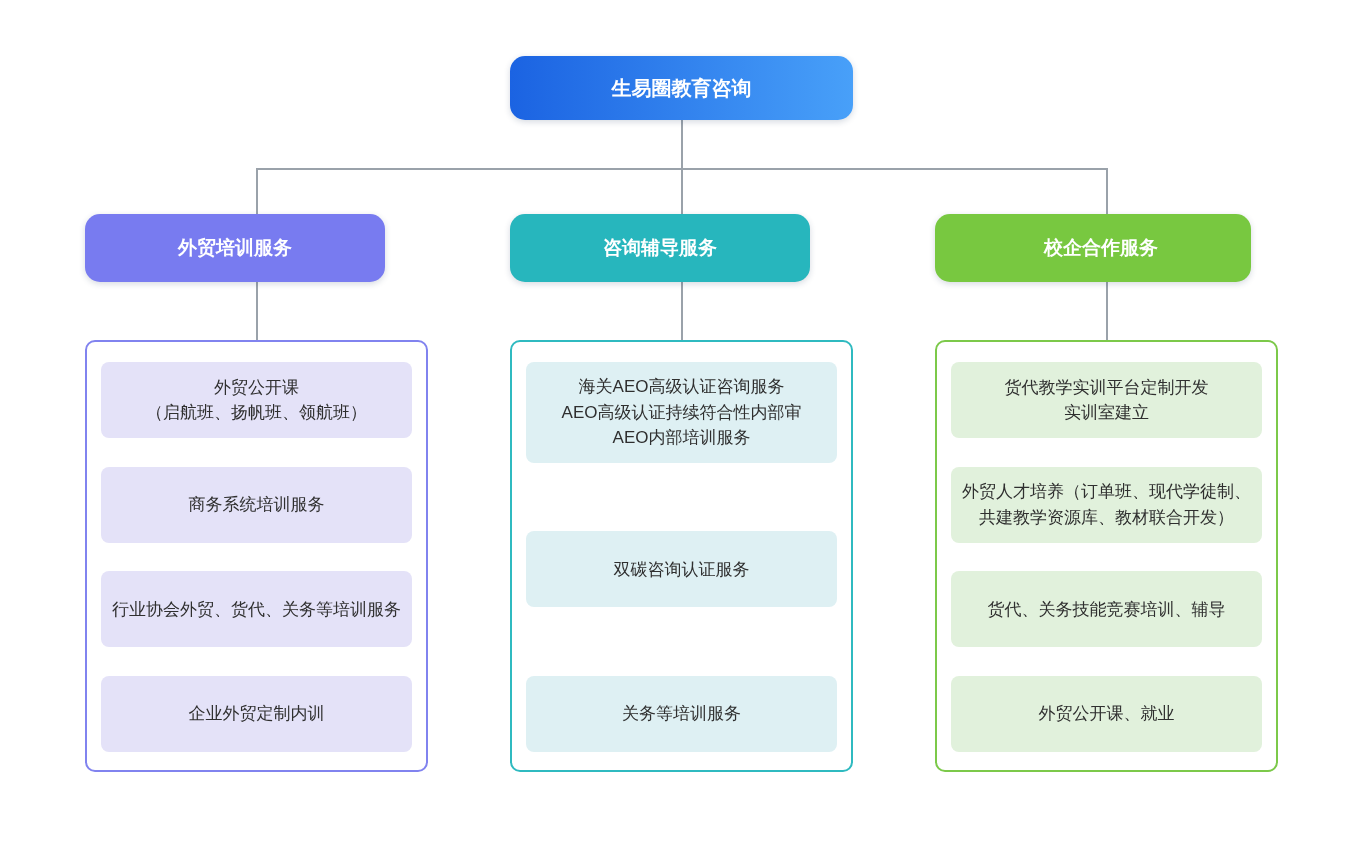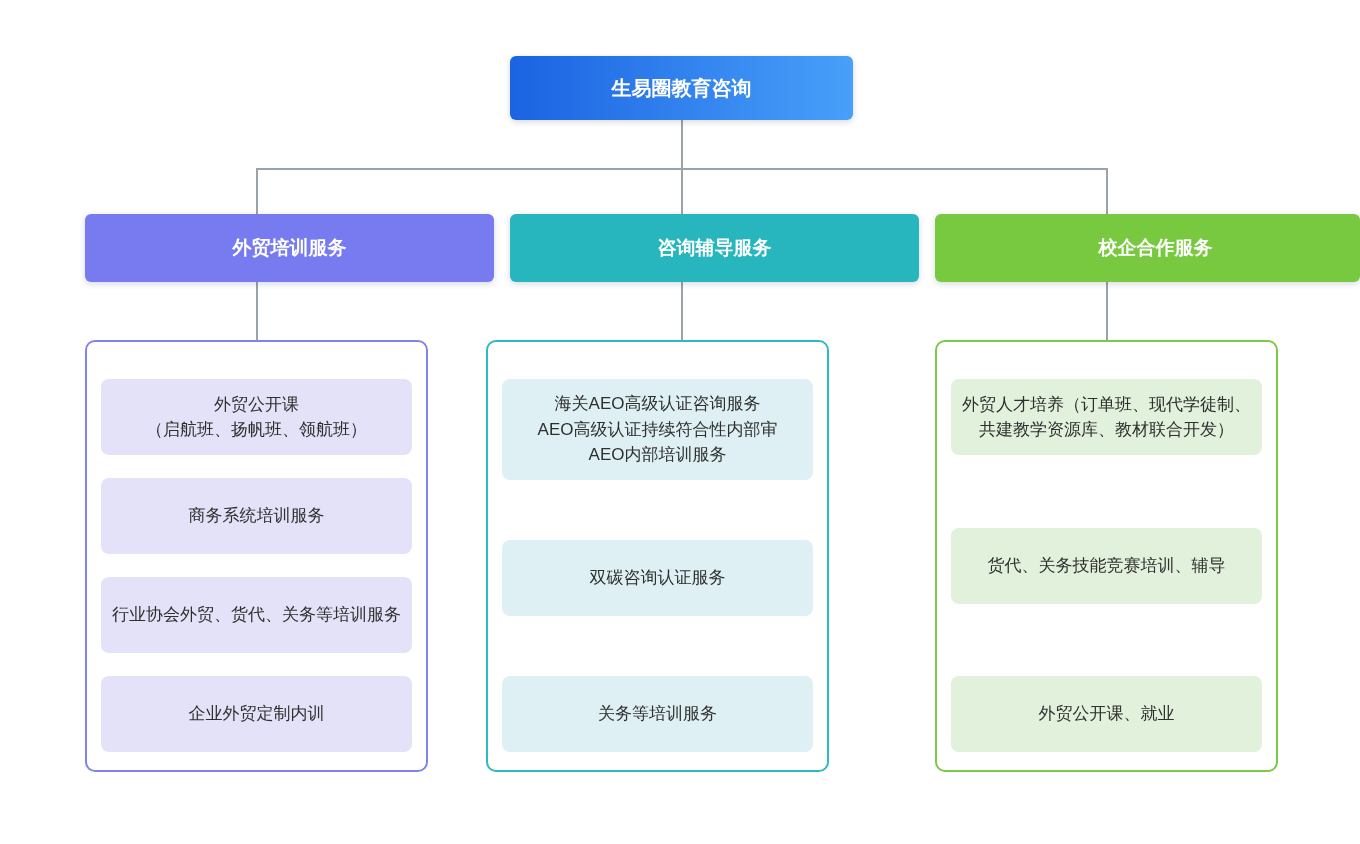--- a/index.html
+++ b/index.html
@@ -14,35 +14,35 @@
   #ln-span{left:256px;top:168px;width:851px;}
   #ln-drop1{left:256px;top:168px;height:47px;}
   #ln-drop2{left:681px;top:168px;height:47px;}
   #ln-drop3{left:1106px;top:168px;height:47px;}
   #ln-sub1{left:256px;top:282px;height:58px;}
   #ln-sub2{left:681px;top:282px;height:58px;}
   #ln-sub3{left:1106px;top:282px;height:58px;}
 
   
   .node{position:absolute;display:flex;align-items:center;justify-content:center;
-        color:#ffffff;font-weight:700;text-align:left;border-radius:6px;
+        color:#ffffff;font-weight:700;text-align:left;border-radius:15px;
         box-shadow:0 2px 6px rgba(30,50,90,0.18);}
   .root{left:510px;top:56px;width:343px;height:64px;font-size:20px;
         background:linear-gradient(90deg,#1b63e2 0%,#48a0f9 100%);}
-  .hdr{top:214px;width:409px;height:68px;font-size:19px;}
+  .hdr{top:214px;width:300px;height:68px;font-size:19px;}
   .hdr.c1{left:85px;background:#787bf0;}
   .hdr.c2{left:510px;background:#27b6bd;}
   .hdr.c3{left:935px;background:#78c840;padding-left:16px;}
 
   
   .group{position:absolute;top:340px;width:343px;height:432px;box-sizing:border-box;
-         background:#ffffff;border-radius:10px;padding:37px 14px 18px 14px;
+         background:#ffffff;border-radius:10px;padding:20px 14px 18px 14px;
          display:flex;flex-direction:column;justify-content:space-between;}
   .group.c1{left:85px;border:2px solid #8183ef;}
-  .group.c2{left:486px;border:2px solid #2fbac0;}
+  .group.c2{left:510px;border:2px solid #2fbac0;}
   .group.c3{left:935px;border:2px solid #7cc94a;}
 
   .item{box-sizing:border-box;min-height:76px;border-radius:8px;
         display:flex;align-items:center;justify-content:center;
         padding:12px 10px;text-align:center;color:#2f2f2f;font-size:17px;
         line-height:1.5;white-space:pre-line;}
   .c1 .item{background:#e4e2f8;}
   .c2 .item{background:#def0f3;}
   .c3 .item{background:#e1f1dc;}
 </style>
@@ -84,18 +84,20 @@
 
   <div class="group c2">
     <div class="item">海关AEO高级认证咨询服务
 AEO高级认证持续符合性内部审
 AEO内部培训服务</div>
     <div class="item">双碳咨询认证服务</div>
     <div class="item">关务等培训服务</div>
   </div>
 
   <div class="group c3">
+    <div class="item">货代教学实训平台定制开发
+实训室建立</div>
     <div class="item">外贸人才培养（订单班、现代学徒制、共建教学资源库、教材联合开发）</div>
     <div class="item">货代、关务技能竞赛培训、辅导</div>
     <div class="item">外贸公开课、就业</div>
   </div>
 
 </div>
 
 </body></html>

